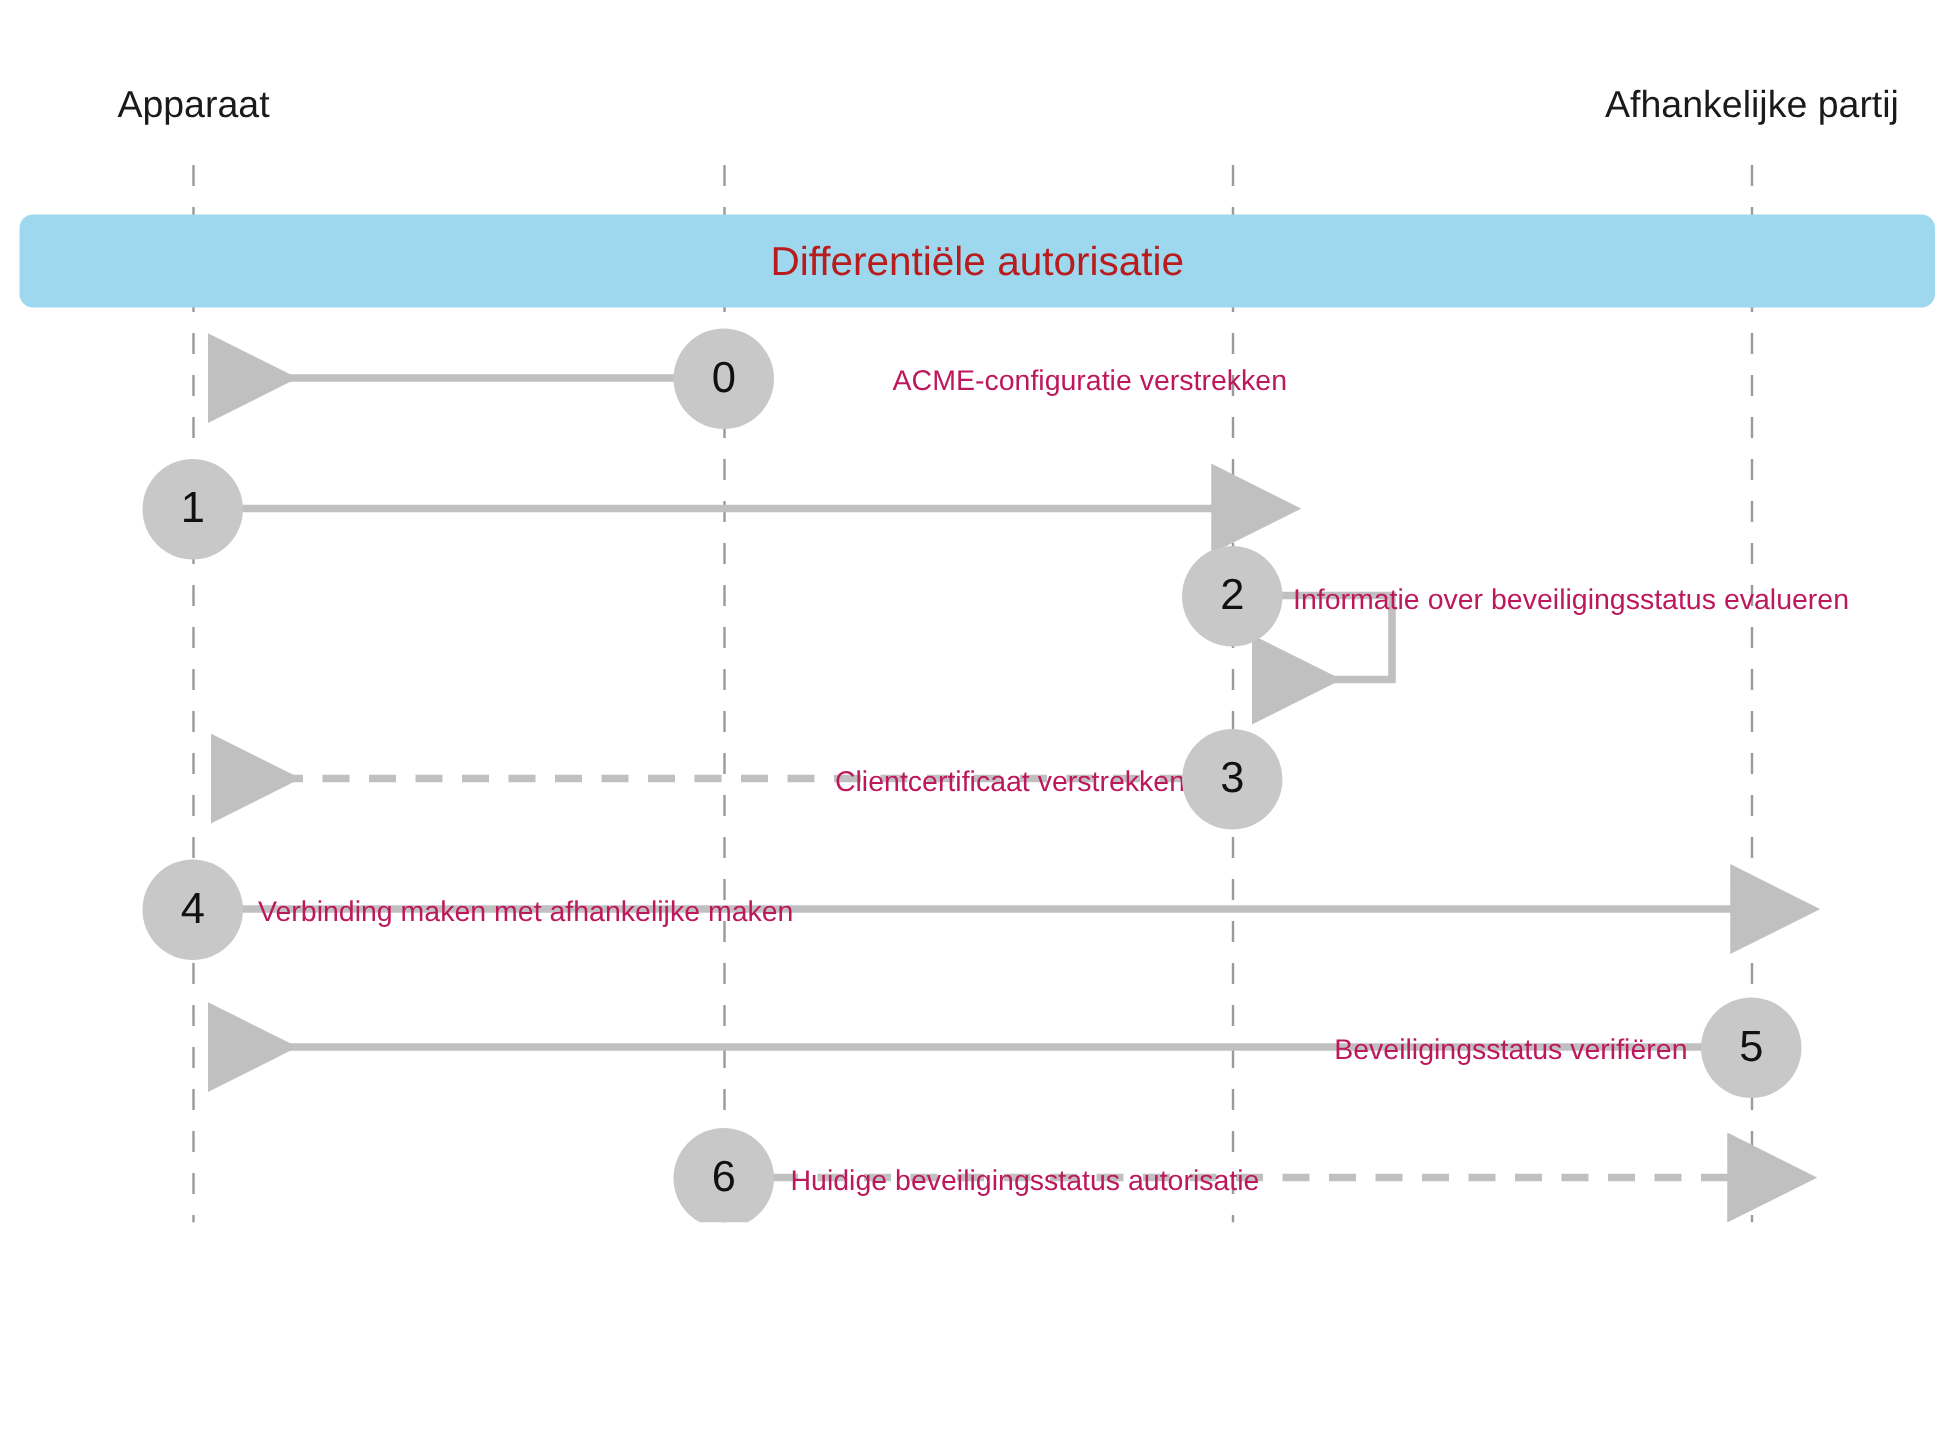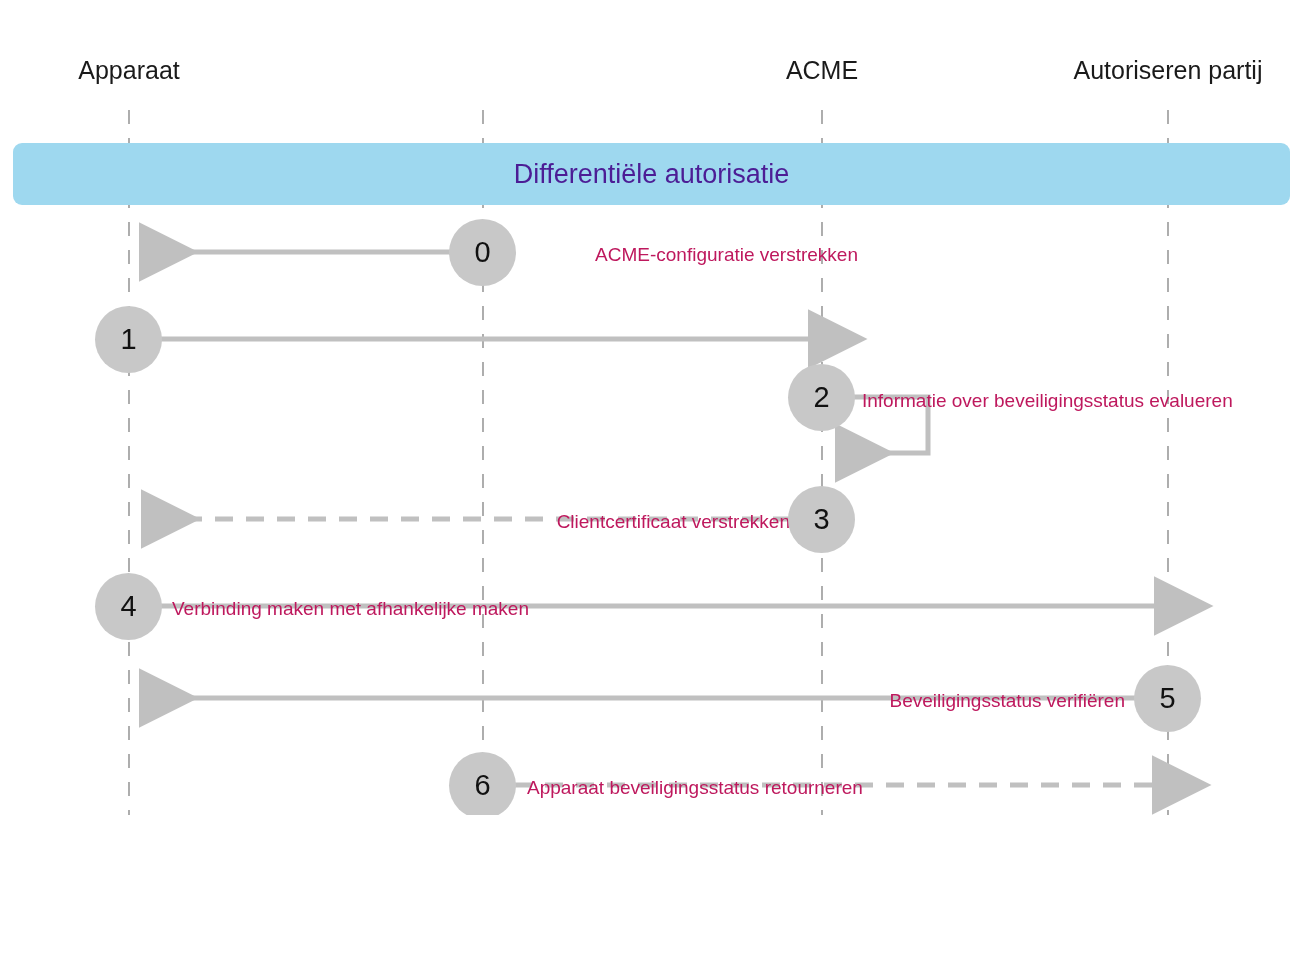--- a/index.html
+++ b/index.html
@@ -34,21 +34,21 @@
     font-weight: 400;
     white-space: pre-line;
     letter-spacing: 0px;
   }
   .phase-banner {
     position: absolute;
     display: flex;
     align-items: center;
     justify-content: center;
     border-radius: 9px;
-    color: #4c1d95;
+    color: #b91c1c;
     font-size: 27px;
     font-weight: 400;
   }
   .step-badge {
     position: absolute;
     width: 67px;
     height: 67px;
     border-radius: 50%;
     background: #c8c8c8;
     display: flex;
@@ -75,25 +75,22 @@
   }
 </style>
 </head>
 <body>
 
 <div id="canvas">
 
   <div class="actor-header" style="left:19px; top:24px; width:220px;">
     <span>Apparaat</span>
   </div>
-  <div class="actor-header" style="left:712px; top:24px; width:220px;">
-    <span>ACME</span>
-  </div>
   <div class="actor-header" style="left:1028px; top:24px; width:280px;">
-    <span>Autoriseren partij</span>
+    <span>Afhankelijke partij</span>
   </div>
 
   <svg id="svg-layer" viewBox="0 0 1303 963">
     <defs>
       <marker id="arrow-left" viewBox="0 0 12 12" refX="11.5" refY="6" markerWidth="12" markerHeight="12" orient="auto-start-reverse">
         <path d="M 12 0 L 12 12 L 0 6 z" fill="#c0c0c0"></path>
       </marker>
       <marker id="arrow-right" viewBox="0 0 12 12" refX="0.5" refY="6" markerWidth="12" markerHeight="12" orient="auto-start-reverse">
         <path d="M 0 0 L 0 12 L 12 6 z" fill="#c0c0c0"></path>
       </marker>
@@ -142,21 +139,21 @@
 
   <div class="msg-label left" style="left:172px; top:573px; width:600px;">
     <span>Verbinding maken met afhankelijke maken</span>
   </div>
 
   <div class="msg-label right" style="left:800px; top:665px; width:325px;">
     <span>Beveiligingsstatus verifiëren</span>
   </div>
 
   <div class="msg-label left" style="left:527px; top:752px; width:520px;">
-    <span>Apparaat beveiligingsstatus retourneren</span>
+    <span>Huidige beveiligingsstatus autorisatie</span>
   </div>
 
   <div class="msg-label left" style="left:1178px; top:790px; width:125px;">
     <span>Autoriseren
 of afwijzen</span>
   </div>
 
   <div class="step-badge" style="left:449px; top:219px;">
     <span>0</span>
   </div>

